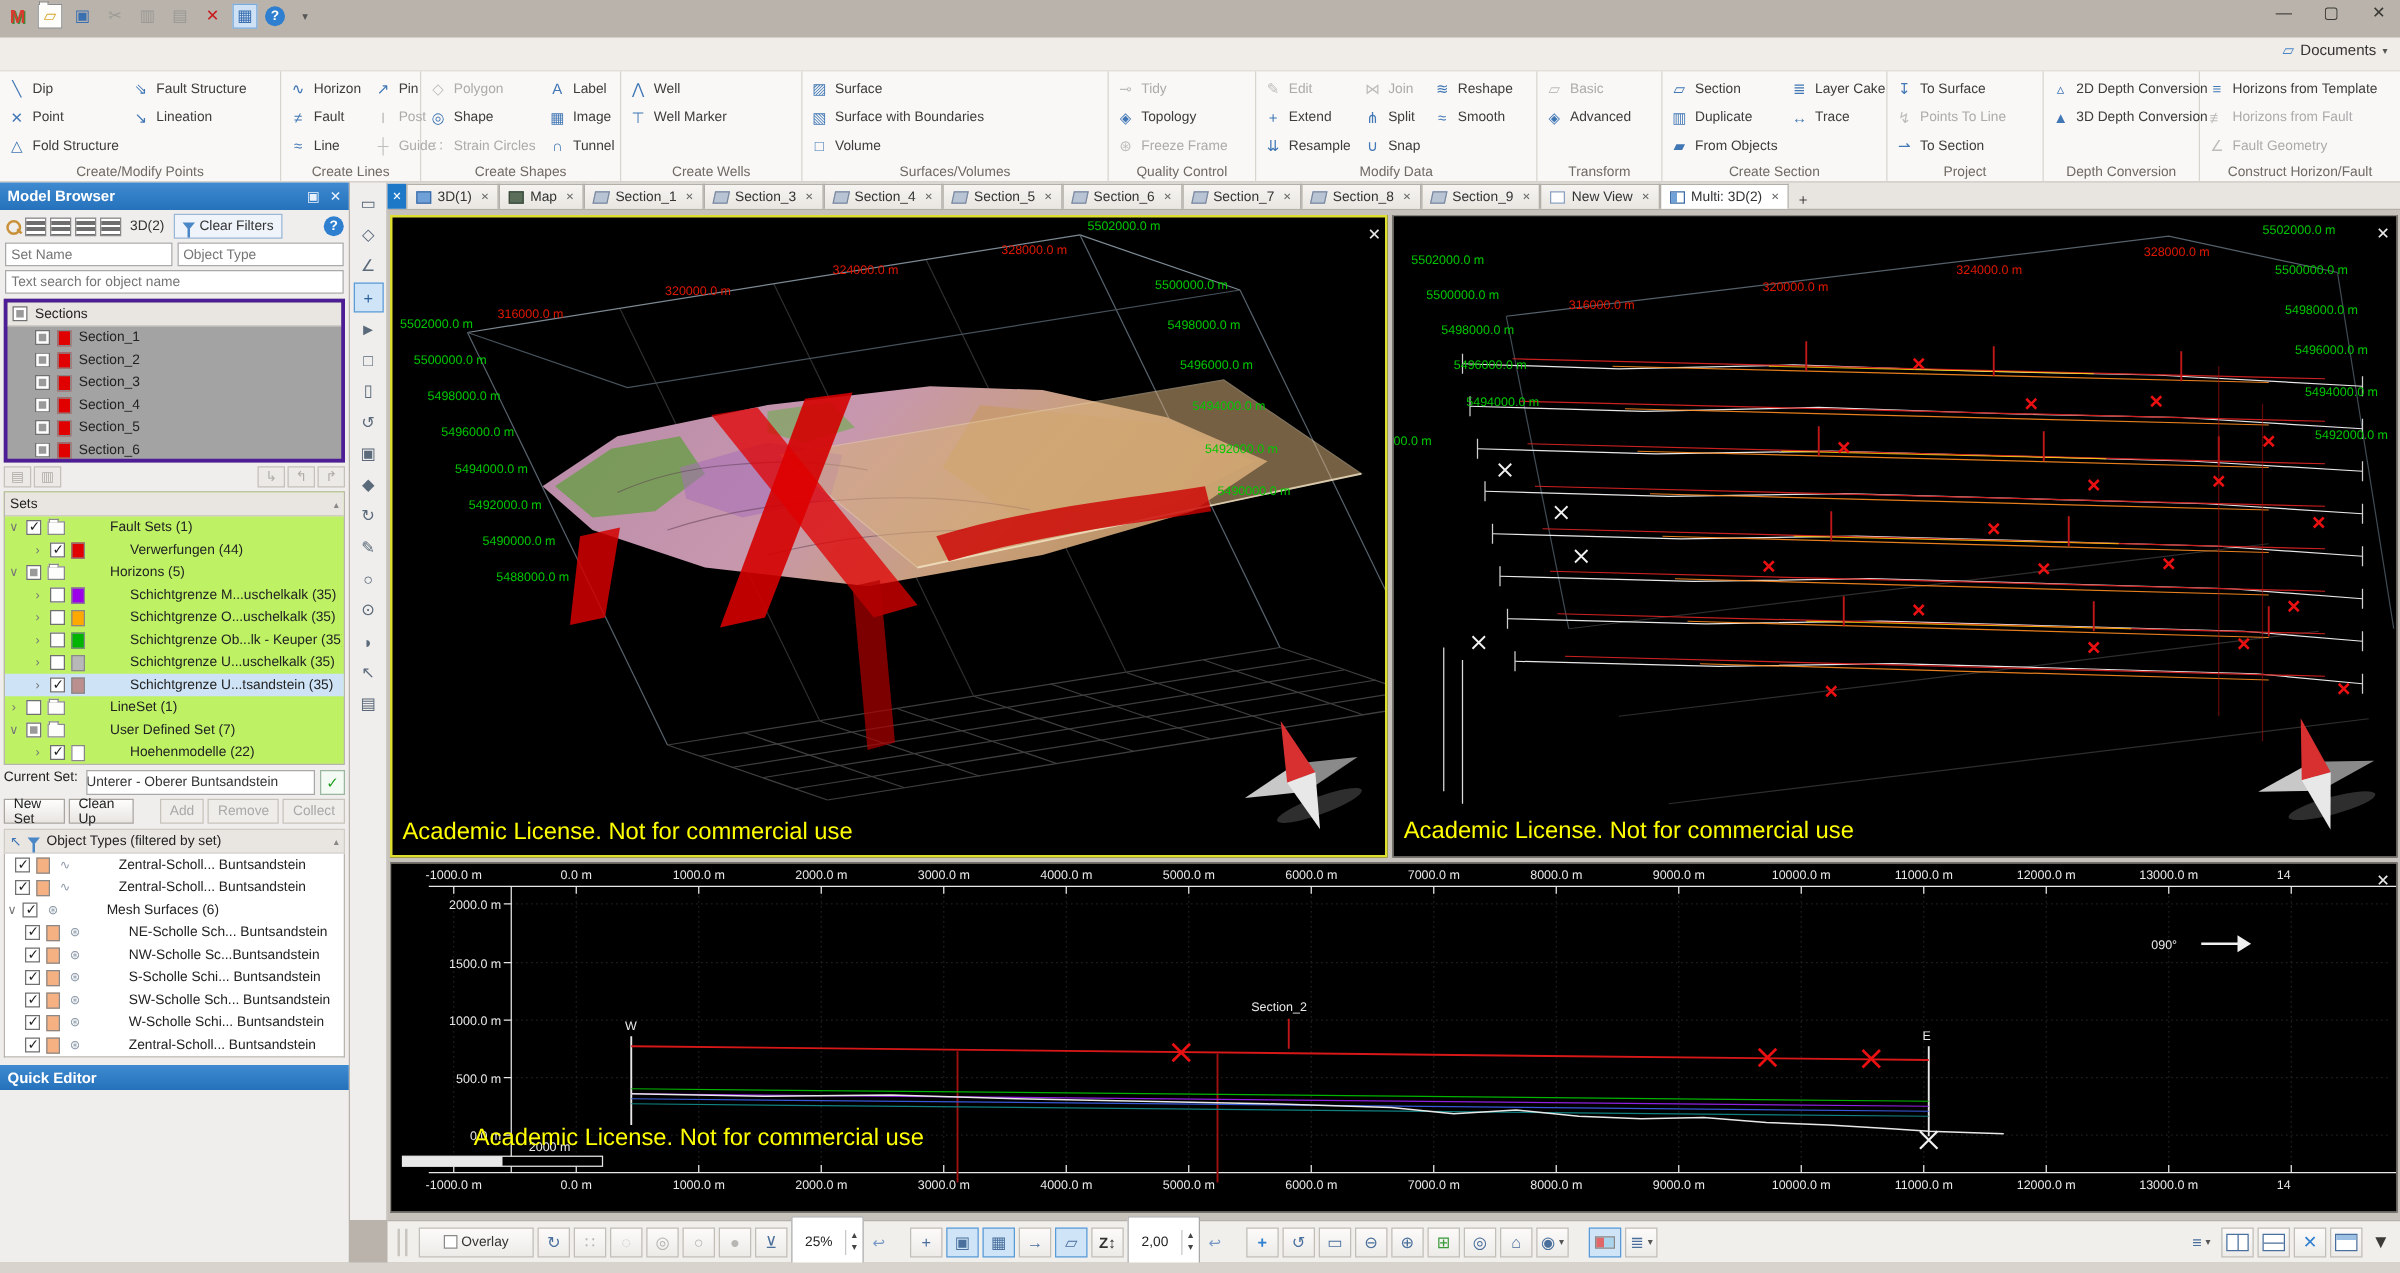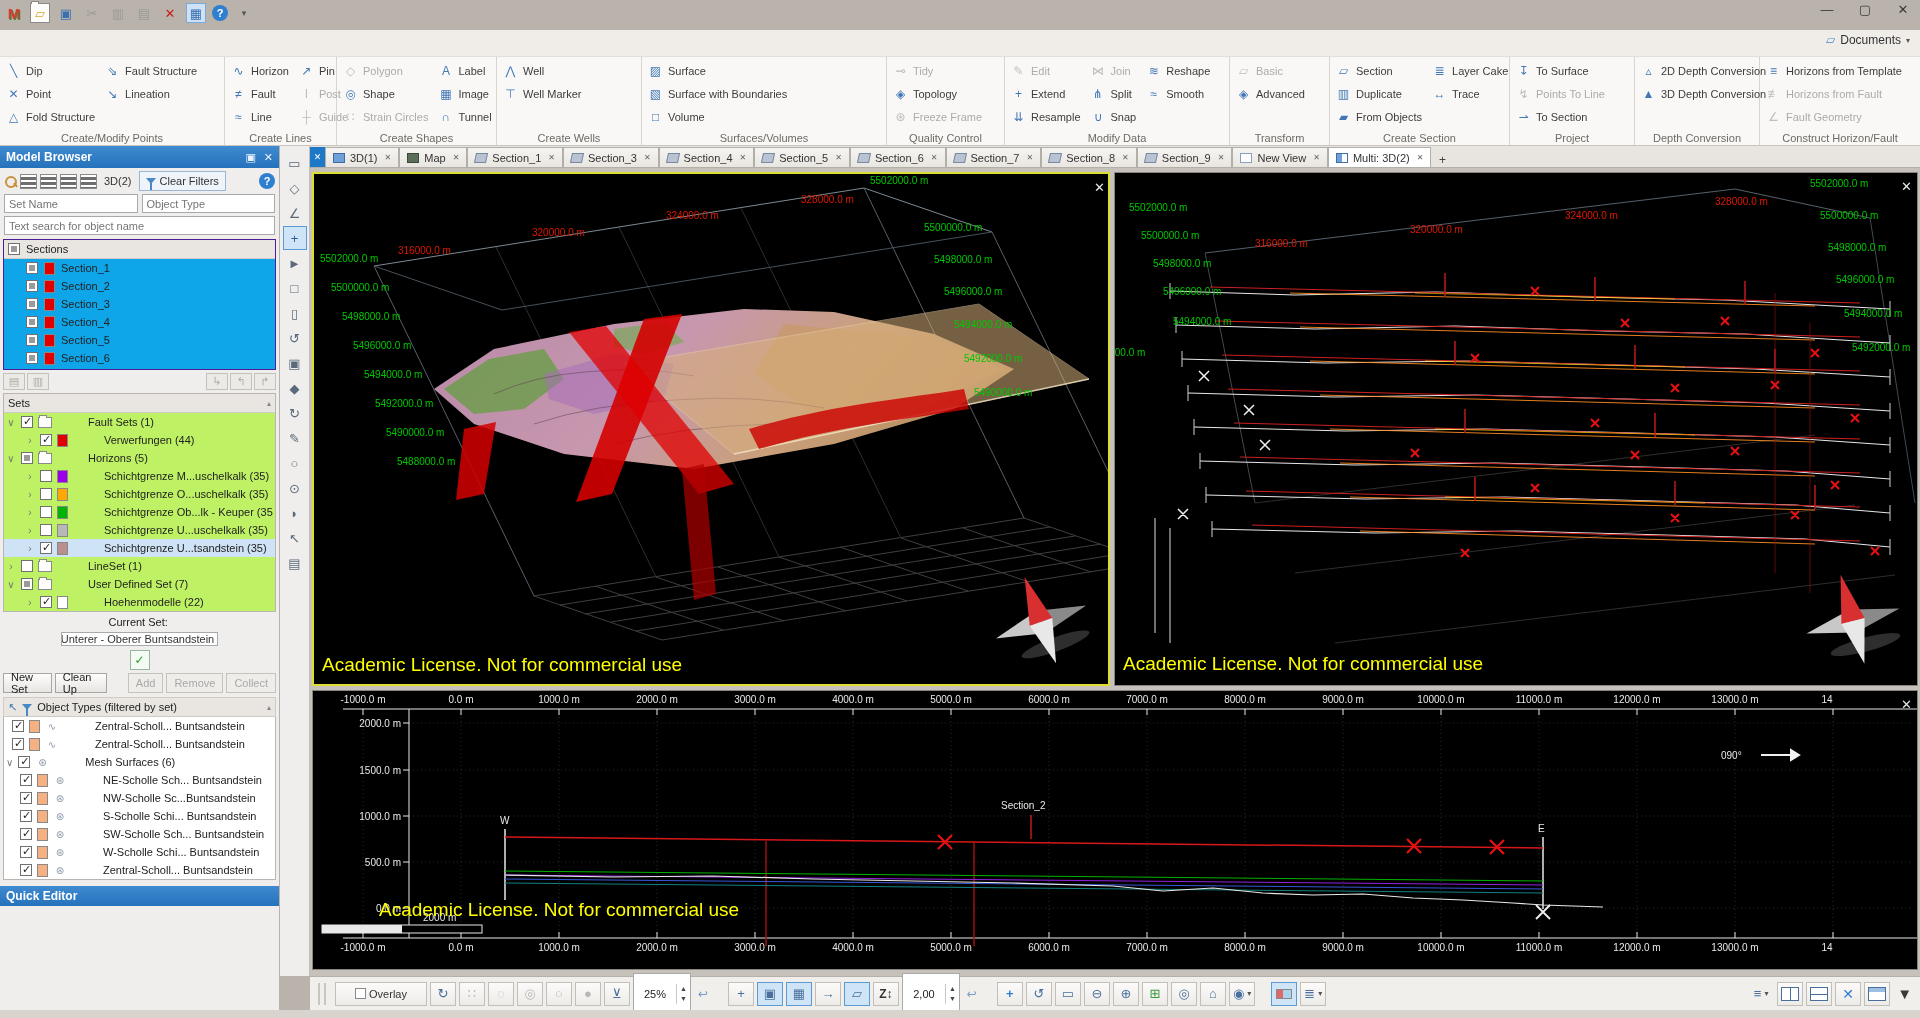--- a/index.html
+++ b/index.html
@@ -60,41 +60,41 @@
   .vmode { width:17px; height:15px; border:1px solid #8a8a8a; background:repeating-linear-gradient(#fff 0 2px,#6e6e6e 2px 5px); }
   .vcount { font-size:11px; color:#333; margin:0 4px; }
   .clearfilters { display:flex; align-items:center; gap:4px; border:1px solid #9ab6d4; background:#eef4fa; padding:2px 6px; height:20px; font-size:11px; color:#333; }
   .funnel { width:0; height:0; border-left:5px solid transparent; border-right:5px solid transparent; border-top:6px solid #4a87c7; position:relative; }
   .funnel::after { content:""; position:absolute; left:-1px; top:-1px; width:2px; height:7px; background:#4a87c7; }
   .helpbtn { margin-left:auto; width:16px; height:16px; border-radius:50%; background:#2f7fd0; color:#fff; font-size:11px; font-weight:bold; display:flex; align-items:center; justify-content:center; }
   .inprow { display:flex; gap:4px; padding:0 4px 3px; }
   .inprow input, .inpfull input { height:19px; border:1px solid #a9a9a9; background:#fff; font-size:11px; padding:0 4px; width:100%;
     font-family:"Liberation Sans",sans-serif; color:#333; }
   .inpfull { padding:0 4px 4px; }
-  .listbox { background:#0ea5e9; border:1px solid #4c1d95; margin:0 3px; overflow:hidden; }
+  .listbox { background:#a3a3a3; border:3px solid #4c1d95; margin:0 3px; overflow:hidden; }
   .lhdr { background:#e9e6e2; border-bottom:1px solid #cfccc6; height:19px; display:flex; align-items:center; gap:6px; padding:0 4px; font-size:11px; color:#222; }
   .lhdr .col { margin-left:auto; color:#888; font-size:8px; }
   .cb { width:12px; height:12px; border:1px solid #707070; background:#fff; flex:none; position:relative; }
   .cb.ck::after { content:"✓"; position:absolute; left:1px; top:-2px; font-size:11px; color:#222; }
   .cb.pt { background:#fff; }
   .cb.pt::after { content:""; position:absolute; left:2px; top:2px; right:2px; bottom:2px; background:#9a9a9a; }
   .srow { display:flex; align-items:center; gap:6px; height:18px; padding:0 4px 0 22px; font-size:11px; color:#222; }
   .sw { width:11px; height:13px; border:1px solid #888; flex:none; }
   .minitools { display:flex; align-items:center; height:19px; margin:2px 3px; gap:2px; }
   .mtb { width:22px; height:17px; border:1px solid #c4c0ba; background:#eceae6; color:#b0aca6; font-size:11px; display:flex; align-items:center; justify-content:center; }
   .mtb.right { margin-left:auto; }
   .treebox { background:#bef264; border:1px solid #b9b5b0; margin:0 3px; }
   .trow { display:flex; align-items:center; gap:5px; height:18px; padding:0 2px; font-size:11px; color:#222; }
   .trow.sel { background:#cfe3f6; }
   .trow .ex { width:10px; color:#777; font-size:10px; text-align:center; flex:none; }
   .trow .ind { width:14px; flex:none; }
   .folder { width:14px; height:11px; border:1px solid #8a8a8a; background:#fdfdfb; position:relative; flex:none; }
   .folder::before { content:""; position:absolute; left:0; top:-3px; width:6px; height:2px; border:1px solid #8a8a8a; border-bottom:none; background:#fdfdfb; }
   .tlabel { white-space:nowrap; overflow:hidden;padding-left:31px; }
-  .csrow { display:flex; align-items:center; gap:4px; padding:4px 3px 3px;flex-direction:column; }
+  .csrow { display:flex; align-items:flex-start; gap:4px; padding:4px 3px 3px; }
   .cslabel { font-size:11px; color:#222; width:62px; flex:none; }
   .csbox { height:20px; border:1px solid #a9a9a9; background:#fff; flex:1; overflow:hidden; white-space:nowrap; font-size:11px; display:flex; align-items:center; padding:0 3px; text-indent:-4px; }
   .csok { width:20px; height:20px; border:1px solid #9ab6a0; background:#f4faf4; color:#1e9e1e; font-weight:bold; display:flex; align-items:center; justify-content:center; flex:none; }
   .btnrow { display:flex; gap:3px; padding:0 3px 4px; }
   .pbtn { height:20px; border:1px solid #a9a5a0; background:linear-gradient(#fdfdfc,#e8e5e1); font-size:11px; padding:0 7px; color:#222; display:flex; align-items:center; }
   .pbtn.dis { color:#a8a8a8; border-color:#c6c2bc; background:#efedea; }
   .pbtn.gap { margin-left:18px; }
   .othdr { display:flex; align-items:center; gap:5px; background:#e9e6e2; border:1px solid #cfccc6; margin:0 3px; height:20px; padding:0 4px; font-size:11px; color:#222; }
   .othdr .cur { color:#4177b5; font-size:11px; }
   .otbox { background:#fff; border:1px solid #b9b5b0; border-top:none; margin:0 3px; }

